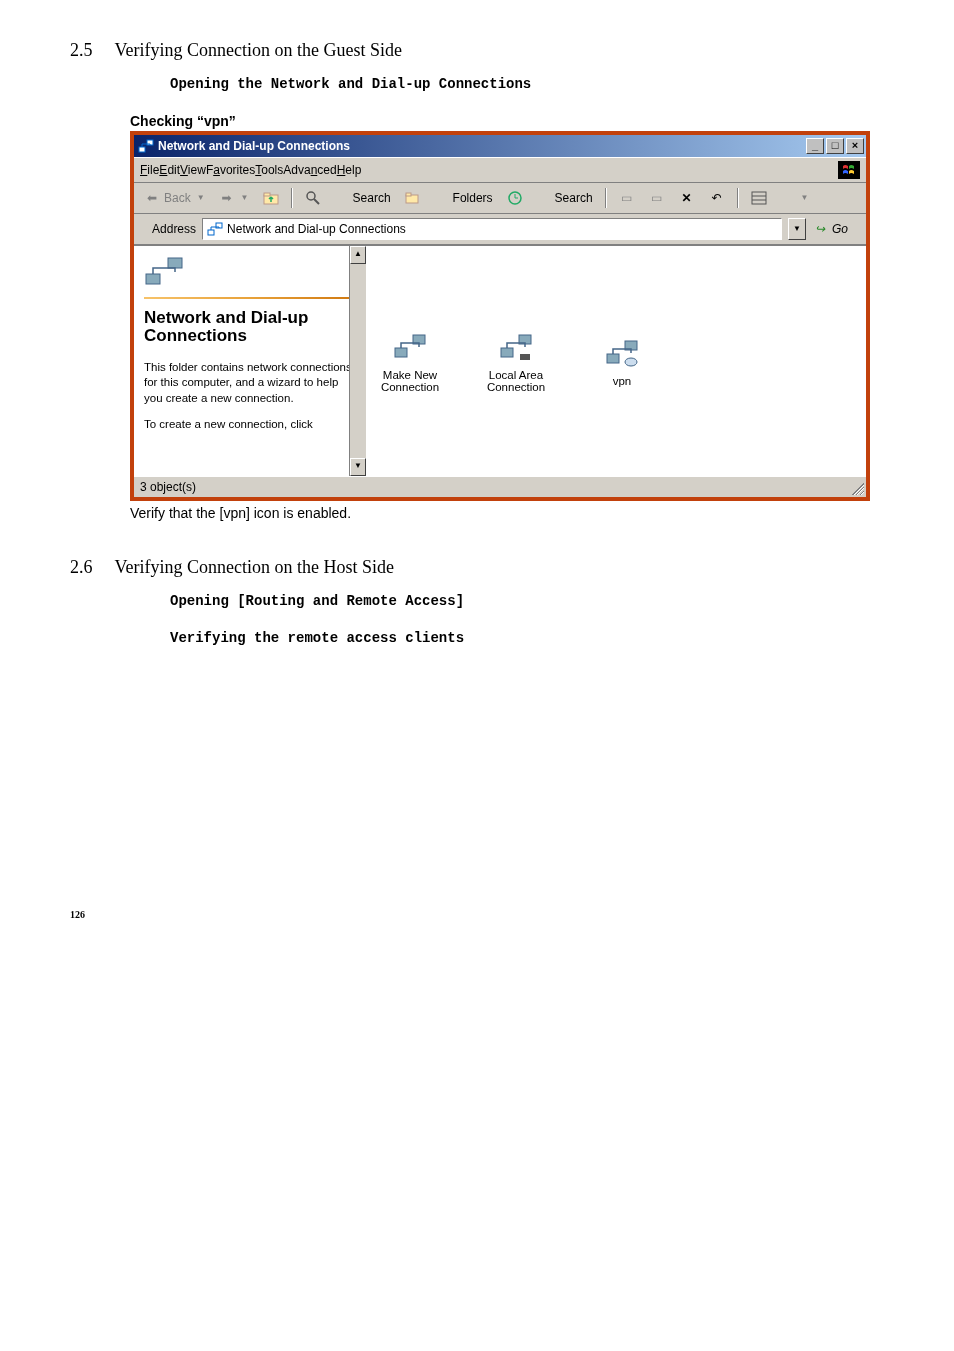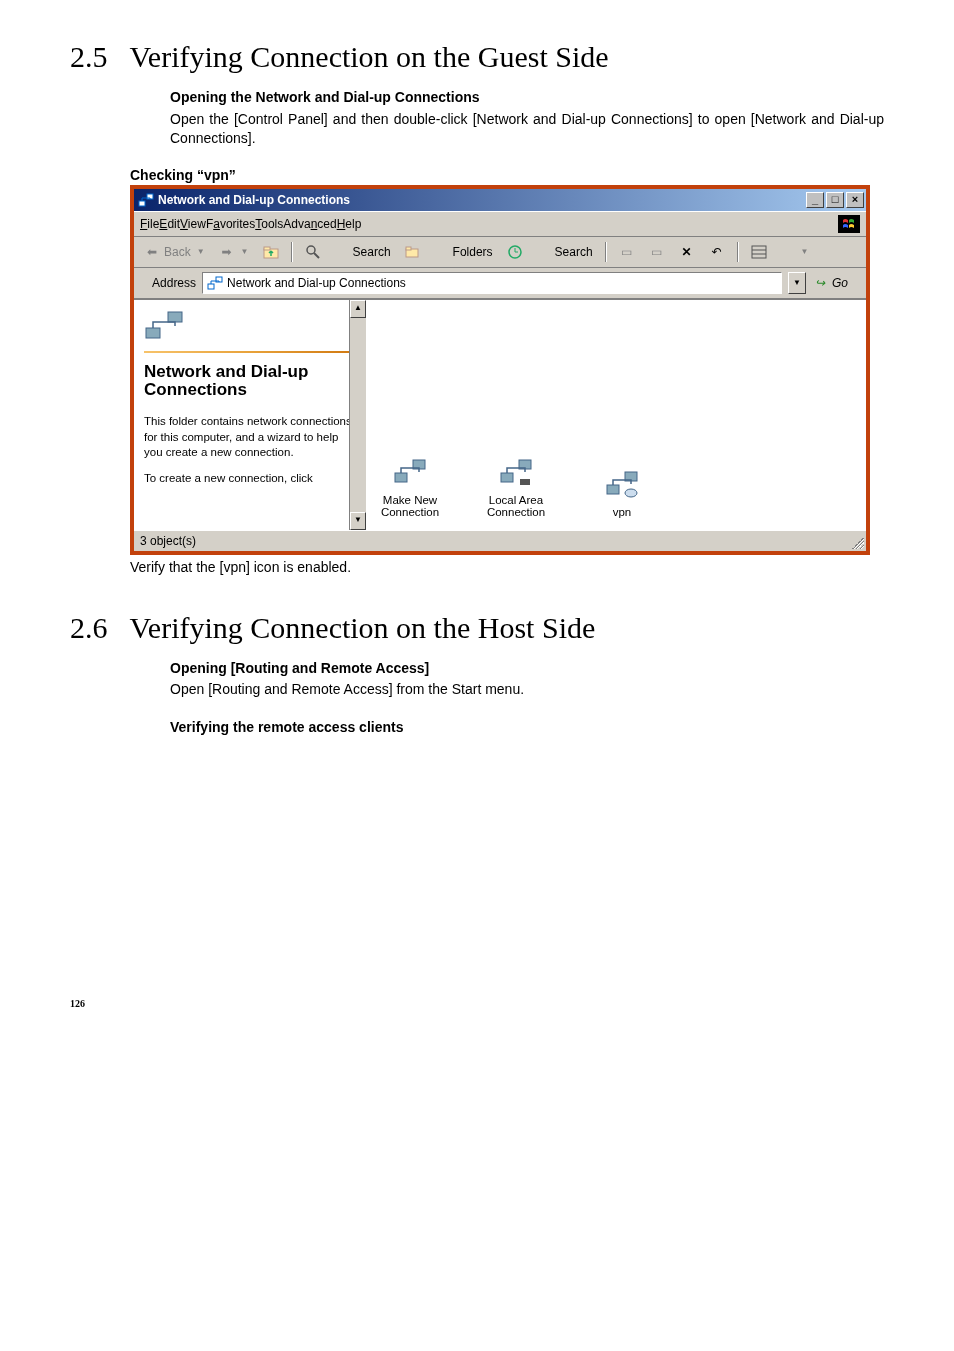--- a/index.html
+++ b/index.html
@@ -6,37 +6,38 @@
     margin: 0;
     padding: 40px 70px;
     font-family: Arial, Helvetica, sans-serif;
     background: #fff;
     color: #000;
     width: 954px;
     box-sizing: border-box;
   }
   .section-title {
     font-family: "Times New Roman", Times, serif;
-    font-size: 30px;
+    font-size: 18px;
     margin: 0 0 14px 0;
     font-weight: normal;
   }
   .section-title .num {
     margin-right: 22px;
   }
   .body-block {
     margin-left: 100px;
     font-size: 14px;
     line-height: 1.4;
     margin-bottom: 18px;
     text-align: justify;
   }
   .subhead {
     font-weight: bold;
     margin-bottom: 2px;
+    font-family: Liberation Mono, monospace;
   }
   .check-head {
     margin-left: 60px;
     font-size: 14px;
     font-weight: bold;
     margin-bottom: 2px;
   }
 
   
   .win {
@@ -207,21 +208,21 @@
   }
   .folder-desc {
     font-size: 11.5px;
     line-height: 1.35;
     margin-bottom: 10px;
   }
   .right-pane {
     flex:1;
     padding: 12px 8px;
     display:flex;
-    align-items:flex-end;
+    align-items:center;
     gap: 34px;
   }
   .conn-item {
     width: 72px;
     text-align: center;
     font-size: 11.5px;
   }
   .conn-item .cicon { margin-bottom:4px; height:36px; display:flex;align-items:center;justify-content:center;}
 
   .statusbar {
@@ -260,21 +261,20 @@
 
 
 
 
 <h2 class="section-title">
   <span class="num">2.5</span><span>Verifying Connection on the Guest Side</span>
 </h2>
 
 <div class="body-block">
   <div class="subhead">Opening the Network and Dial-up Connections</div>
-  <div>Open the [Control Panel] and then double-click [Network and Dial-up Connections] to open [Network and Dial-up Connections].</div>
 </div>
 
 <div class="check-head">Checking “vpn”</div>
 
 
 <div class="win">
 
   <div class="titlebar">
     <span class="ticon">
       <svg width="16" height="16" viewBox="0 0 16 16">
@@ -472,21 +472,20 @@
 
 <br><br>
 
 
 <h2 class="section-title">
   <span class="num">2.6</span><span>Verifying Connection on the Host Side</span>
 </h2>
 
 <div class="body-block">
   <div class="subhead">Opening [Routing and Remote Access]</div>
-  <div>Open [Routing and Remote Access] from the Start menu.</div>
 </div>
 
 <div class="body-block">
   <div class="subhead">Verifying the remote access clients</div>
 </div>
 
 <div class="page-num">126</div>
 
 
 

